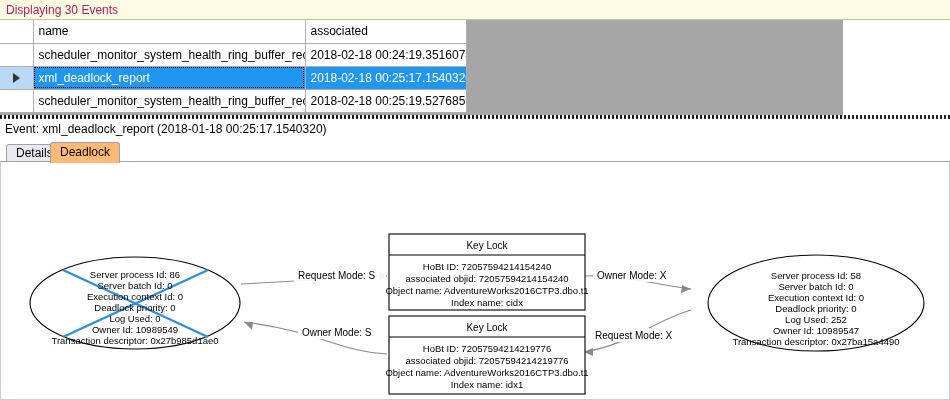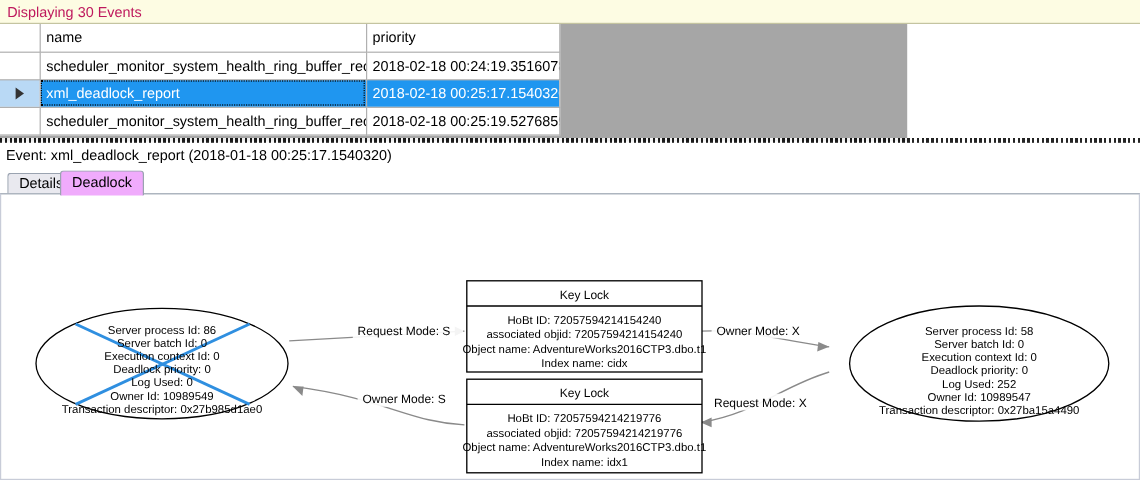--- a/index.html
+++ b/index.html
@@ -13,21 +13,21 @@
   
   .banner{
     position:absolute;left:0;top:0;width:950px;height:20px;
     background:#fdfce3;border-bottom:1px solid #c4c4a0;
     display:flex;align-items:center;box-sizing:border-box;
   }
   .banner-text{padding-left:6px;font-size:12px;color:#be185d;}
 
   
   .grid-area{
-    position:absolute;left:0;top:20px;width:756px;height:98px;
+    position:absolute;left:0;top:20px;width:843px;height:98px;
     background:#a6a6a6;overflow:hidden;
   }
   .grid{
     position:absolute;left:0;top:0;width:466px;
     background:#fff;border-right:1px solid #7a7a7a;
     border-collapse:collapse;table-layout:fixed;
   }
   .grid table{border-collapse:collapse;table-layout:fixed;width:466px;background:#fff;}
   .grid col.c-sel{width:33px;}
   .grid col.c-name{width:272px;}
@@ -68,21 +68,21 @@
     position:absolute;left:0;top:142px;width:950px;height:20px;
   }
   .tab{
     position:absolute;top:2px;height:18px;line-height:17px;
     padding:0 9px;font-size:12px;box-sizing:border-box;
     border:1px solid #9aa3b0;border-bottom:none;
     background:#e9e9ef;color:#000;
     border-radius:3px 3px 0 0;
   }
   .tab.active{
-    top:0;height:21px;line-height:19px;background:#f0abfc;
+    top:0;height:21px;line-height:19px;background:#fdba74;
     border-color:#9aa3b0;z-index:3;
   }
 
   
   .panel{
     position:absolute;left:0;top:161px;width:950px;height:239px;
     background:#fff;border:1px solid #c8ccd8;border-top:1px solid #9aa3b0;
     box-sizing:border-box;overflow:hidden;
   }
   .panel svg{display:block;}
@@ -108,21 +108,21 @@
       <table>
         <colgroup>
             <col class="c-sel">
             <col class="c-name">
             <col class="c-ts">
           </colgroup>
         <thead>
           <tr>
             <th class="sel-h"></th>
             <th>name</th>
-            <th>priority</th>
+            <th>associated</th>
           </tr>
         </thead>
         <tbody>
           <tr>
             <td class="sel-c"></td>
             <td class="name-c">scheduler_monitor_system_health_ring_buffer_recorded</td>
             <td>2018-02-18 00:24:19.3516078</td>
           </tr>
           <tr class="selected">
             <td class="sel-c">

